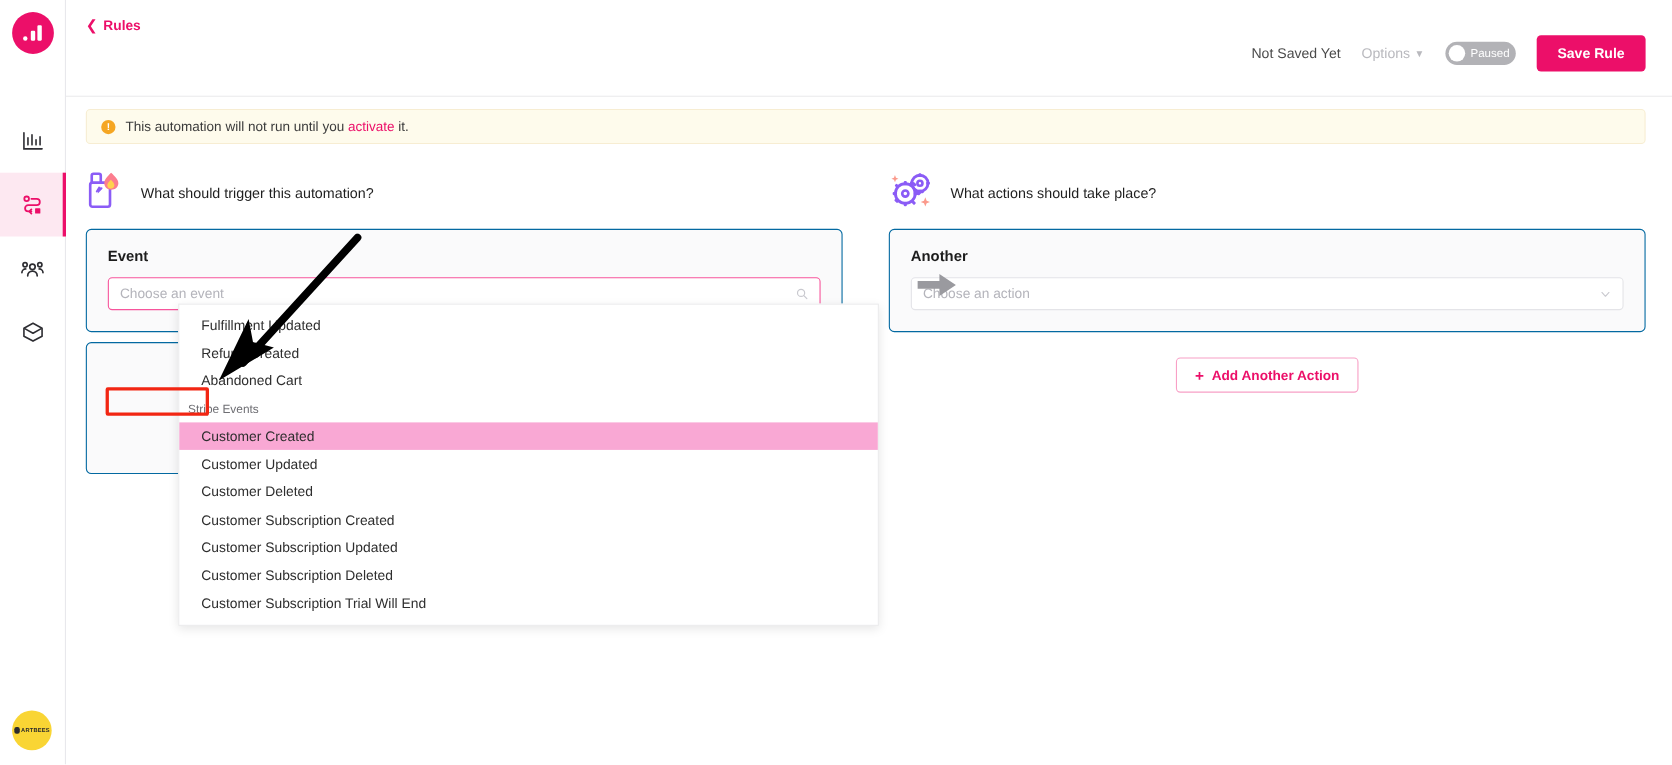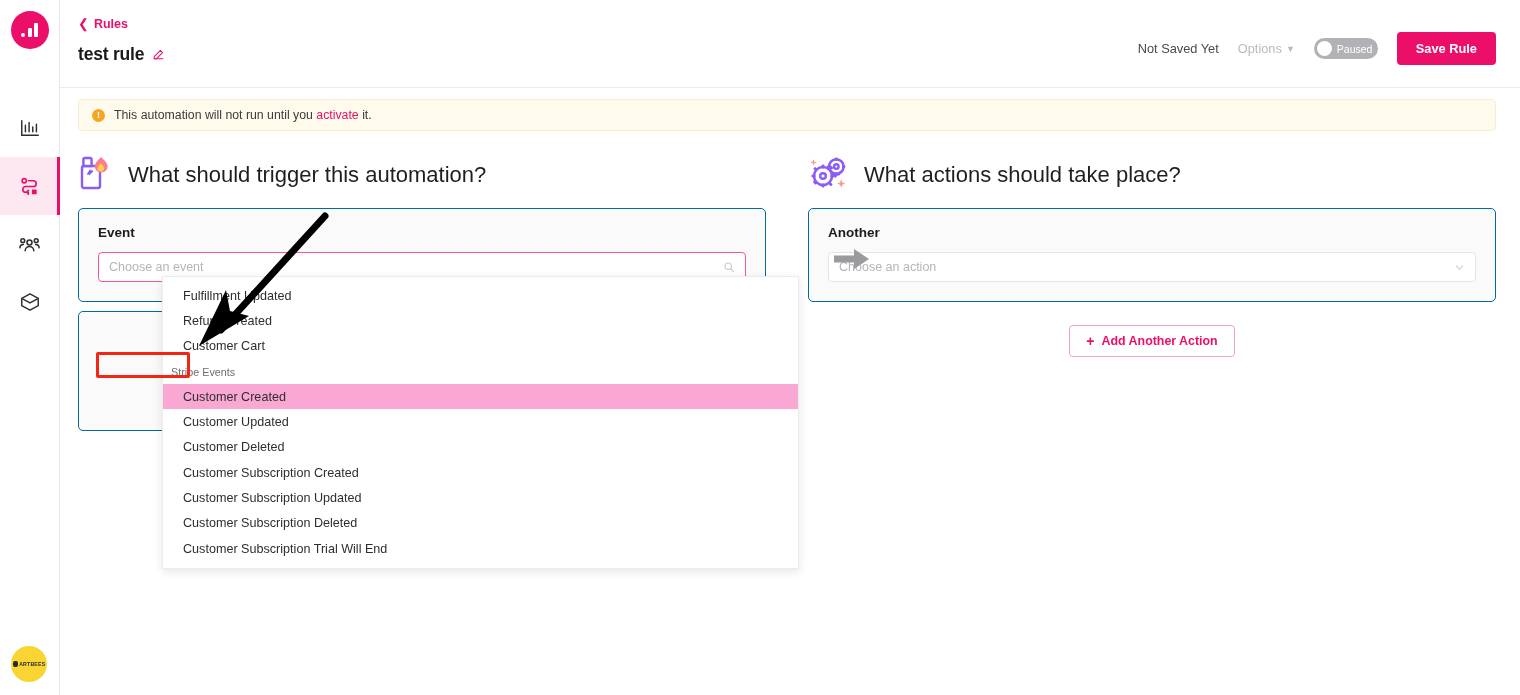--- a/index.html
+++ b/index.html
@@ -101,21 +101,21 @@
     align-items: center; justify-content: center; flex: 0 0 13px;
   }
   .alert .txt { font-size: 12.3px; color: #3b3b3b; }
   .alert .txt a { color: #ec0f69; text-decoration: none; cursor: pointer; }
 
   
   .columns { display: flex; padding: 0 24px 0 18px; margin-top: 20px; gap: 42px; }
   .col { flex: 1 1 0; min-width: 0; }
 
   .sec-head { display: flex; align-items: center; gap: 16px; height: 48px; }
-  .sec-title { font-size: 22px; color: #1f1f1f; }
+  .sec-title { font-size: 13px; color: #1f1f1f; }
 
   .card {
     background: #fafafb; border: 1px solid #0369a1; border-radius: 5px;
     padding: 16px 19px 19px 19px; margin-top: 9px;
   }
   .card-label { font-size: 13.5px; font-weight: bold; color: #1c1c1c; }
 
   .field {
     margin-top: 12px; height: 30px; background: #fff;
     border: 1px solid #e4e4e8; border-radius: 4px;
@@ -228,29 +228,20 @@
 
   <div class="main">
 
     <div class="topbar">
 
       <div class="breadcrumb">
         <span class="chev">❮</span>
         <span class="txt">Rules</span>
       </div>
 
-      <div class="title-row">
-        <span class="page-title">test rule</span>
-        <span class="edit-icon">
-          <svg width="13" height="13" viewBox="0 0 24 24" fill="none" stroke="#ec0f69" stroke-width="1.9" stroke-linecap="round" stroke-linejoin="round">
-            <path d="M4 20h16"></path>
-              <path d="M15.5 4.5l4 4L8 20H4v-4z"></path>
-          </svg>
-        </span>
-      </div>
 
       <div class="top-actions">
         <span class="saved-status">Not Saved Yet</span>
 
         <span class="options-btn">
           <span>Options</span>
           <span class="chev">▼</span>
         </span>
 
         <span class="toggle-pill">
@@ -354,21 +345,21 @@
 
     <div class="mid-arrow">
       <svg width="36" height="22" viewBox="0 0 36 22">
         <path d="M0 7.5h20V1l15 10-15 10v-6.5H0z" fill="#9a9a9f"></path>
       </svg>
     </div>
 
     <div class="dropdown">
         <div class="dd-item">Fulfillment Updated</div>
         <div class="dd-item">Refund Created</div>
-        <div class="dd-item">Customer Cart</div>
+        <div class="dd-item">Abandoned Cart</div>
         <div class="dd-group">Stripe Events</div>
         <div class="dd-item hovered">Customer Created</div>
         <div class="dd-item">Customer Updated</div>
         <div class="dd-item">Customer Deleted</div>
         <div class="dd-item">Customer Subscription Created</div>
         <div class="dd-item">Customer Subscription Updated</div>
         <div class="dd-item">Customer Subscription Deleted</div>
         <div class="dd-item">Customer Subscription Trial Will End</div>
       </div>
 

